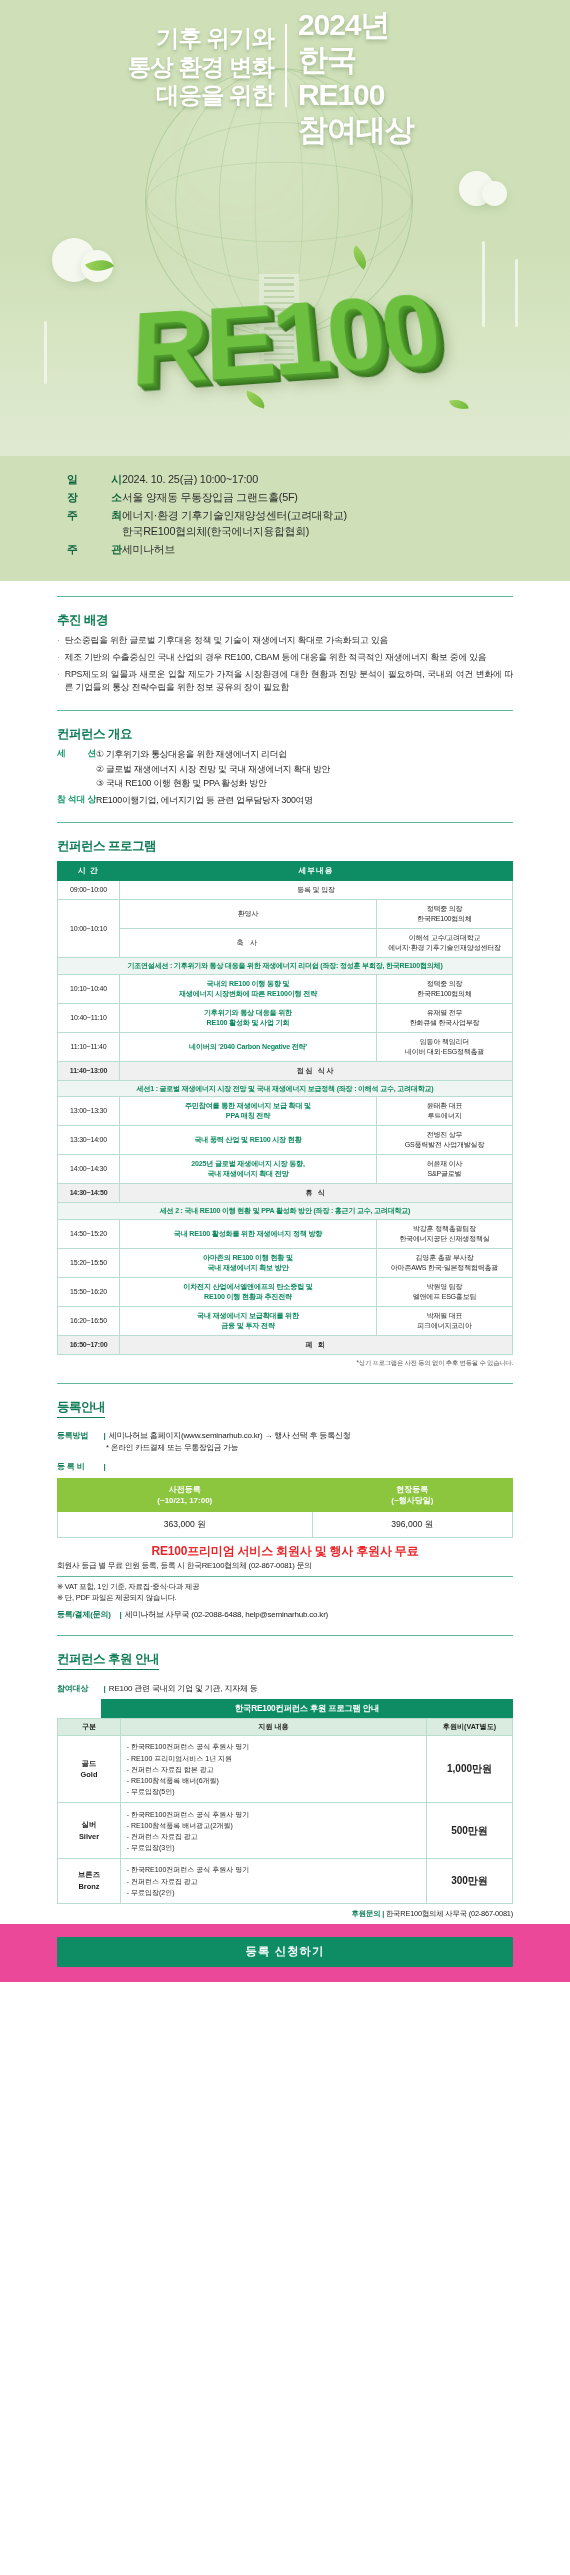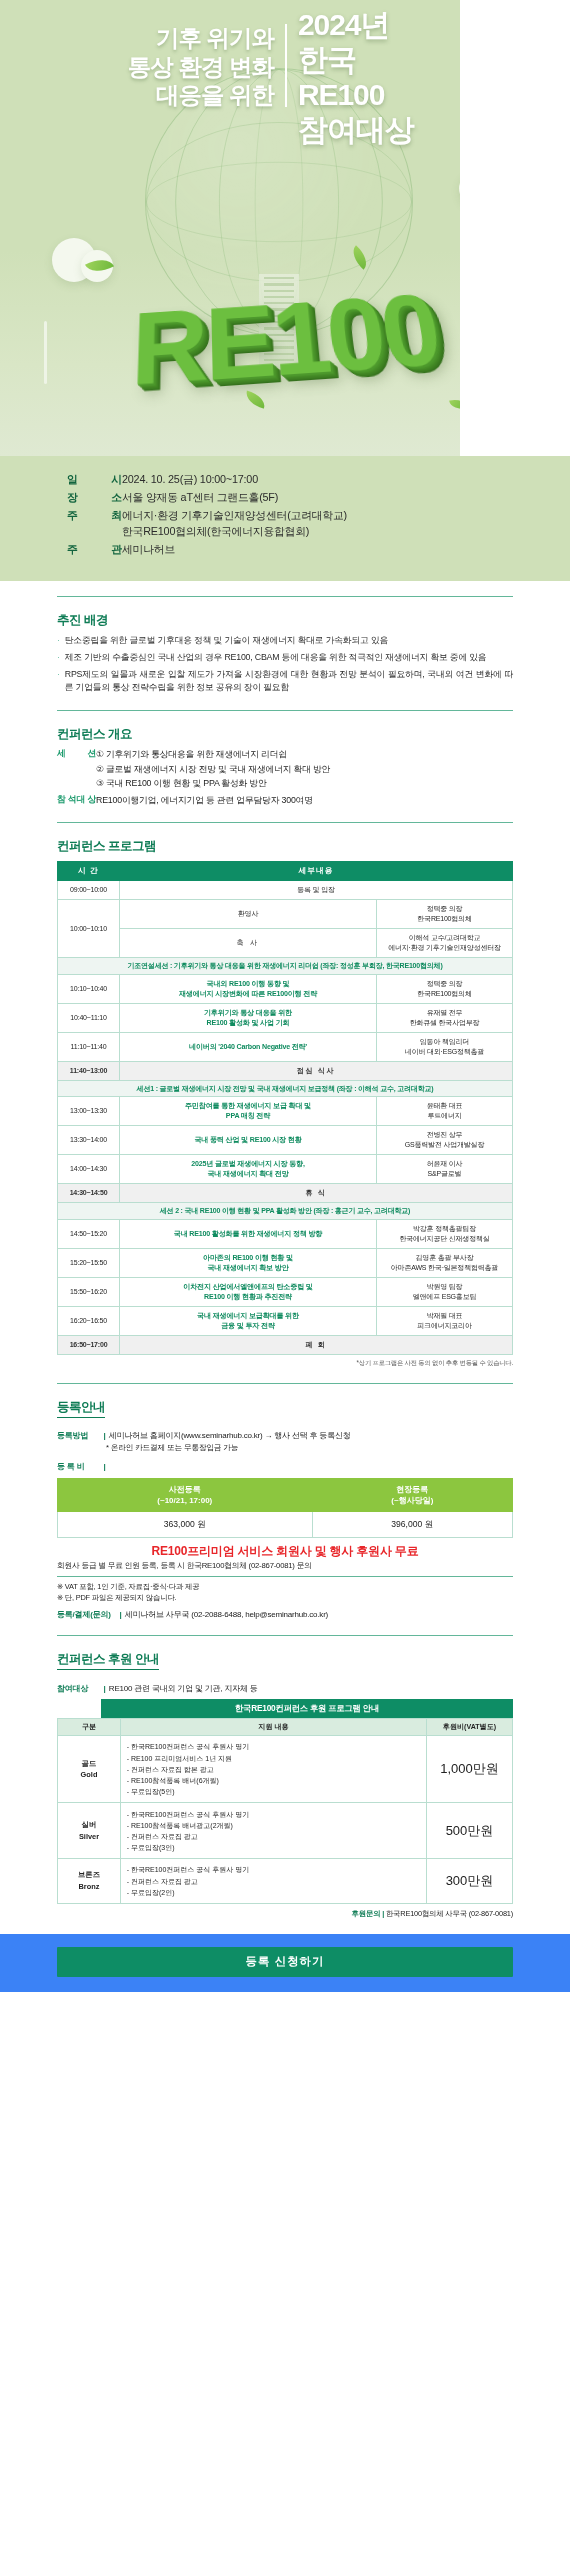--- a/index.html
+++ b/index.html
@@ -7,21 +7,21 @@
     width: 570px;
     background: #ffffff;
     font-family: "Liberation Sans", "DejaVu Sans", sans-serif;
     color: #1d1d1d;
   }
   .page { width: 570px; position: relative; overflow: hidden; }
 
   
   .hero {
     position: relative;
-    width: 460px;
+    width: 570px;
     height: 456px;
     background: linear-gradient(180deg,#cfe0b8 0%, #cfe0b8 55%, #d9e6c6 80%, #dfe9d2 100%);
     overflow: hidden;
   }
   .globe {
     position: absolute;
     left: 145px; top: 68px;
     width: 268px; height: 268px;
     border-radius: 50%;
     border: 1.1px solid rgba(108,166,94,0.45);
@@ -255,26 +255,26 @@
     background:#0e8d65; color:#fff; font-weight:700; padding:4px 0;
     font-size:8.3px; letter-spacing:-0.2px;margin-left:44px;
   }
   table.spon th {
     background:#d9ecdf; color:#1f1f1f; font-weight:700;
     border:0.6px solid #b9ded0; padding:3.4px 2.3px; font-size:7.1px;
   }
   table.spon td { border:0.6px solid #b9ded0; padding:5.1px 5.7px; vertical-align:middle; line-height:1.6; }
   td.grade { width:63px; text-align:center; font-weight:700; color:#222; font-size:7.4px; }
   td.benefit { font-size:7px; color:#222; }
-  td.price { width:86px; text-align:center; font-weight:400; font-size:13px; color:#222; }
+  td.price { width:86px; text-align:center; font-weight:700; font-size:10px; color:#222; }
 
   .footline { font-size:7.4px; margin-top:5.1px; color:#222; letter-spacing:-0.2px;text-align:right;}
   .footline .lbl { color:#0e7c55; font-weight:700; }
 
-  .cta-wrap { background:#3b82f6; padding: 12.5px 57px 15px 57px; margin-top: 15px; }
+  .cta-wrap { background:#ec4899; padding: 12.5px 57px 15px 57px; margin-top: 5px; }
   .cta {
     display:block; width:100%; padding: 7.4px 0;
     background:#0e8d65; color:#fff; border:none;
     font-size: 11.4px; font-weight:800; letter-spacing: 1.1px;
     font-family:"Liberation Sans", sans-serif; cursor:pointer;
     border-radius: 1.1px;
   }
 </style>
 </head>
 <body>
@@ -335,21 +335,21 @@
         <span>일</span>
         <span>시</span>
       </div>
       <div class="info-value">2024. 10. 25(금) 10:00~17:00</div>
     </div>
     <div class="info-row">
       <div class="info-label">
         <span>장</span>
         <span>소</span>
       </div>
-      <div class="info-value">서울 양재동 aT센터 그랜드홀(5F)</div>
+      <div class="info-value">서울 양재동 무통장입금 그랜드홀(5F)</div>
     </div>
     <div class="info-row">
       <div class="info-label">
         <span>주</span>
         <span>최</span>
       </div>
       <div class="info-value">에너지·환경 기후기술인재양성센터(고려대학교)</div>
     </div>
     <div class="info-row cont">
       <div class="info-label">

